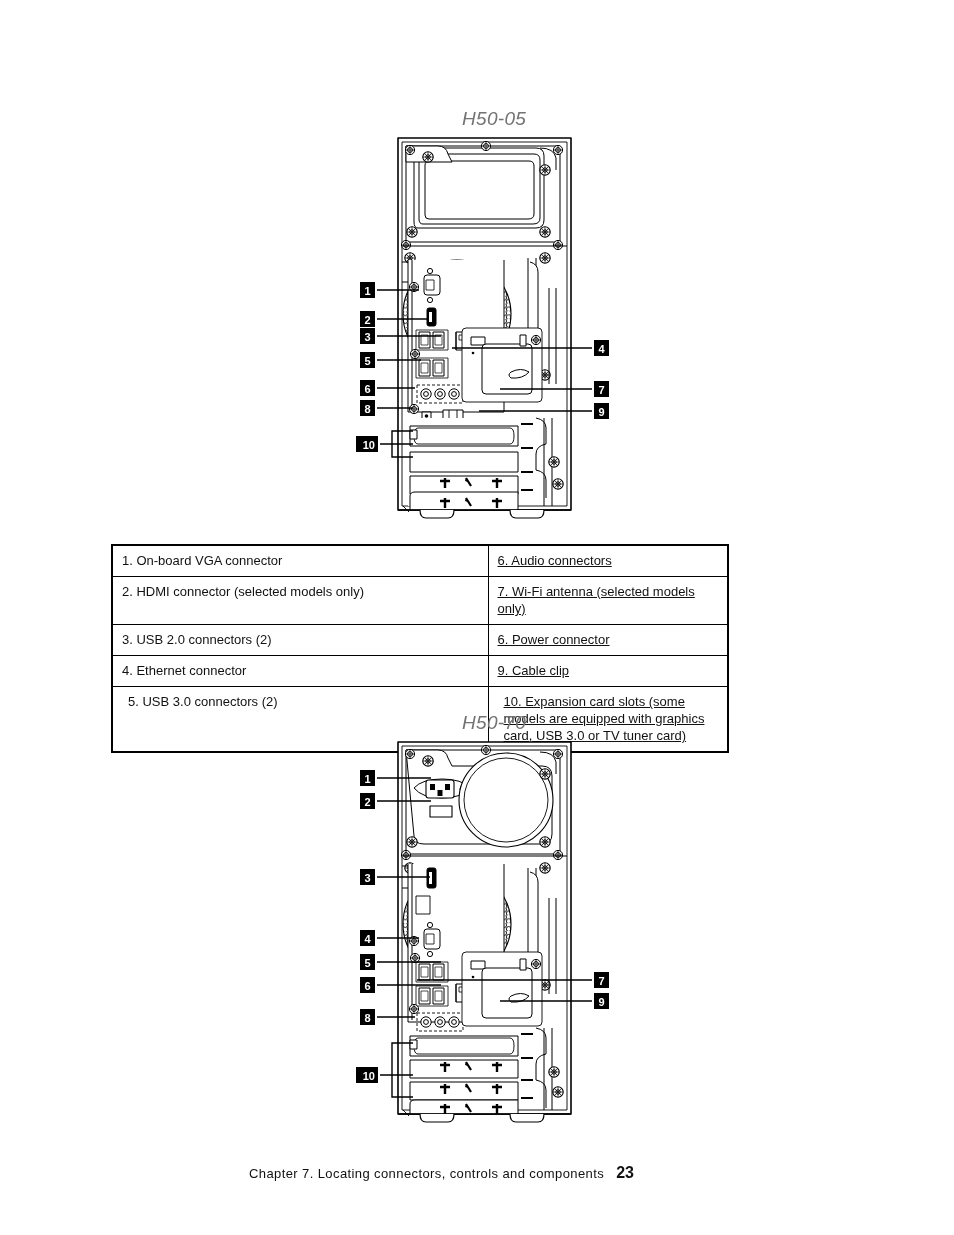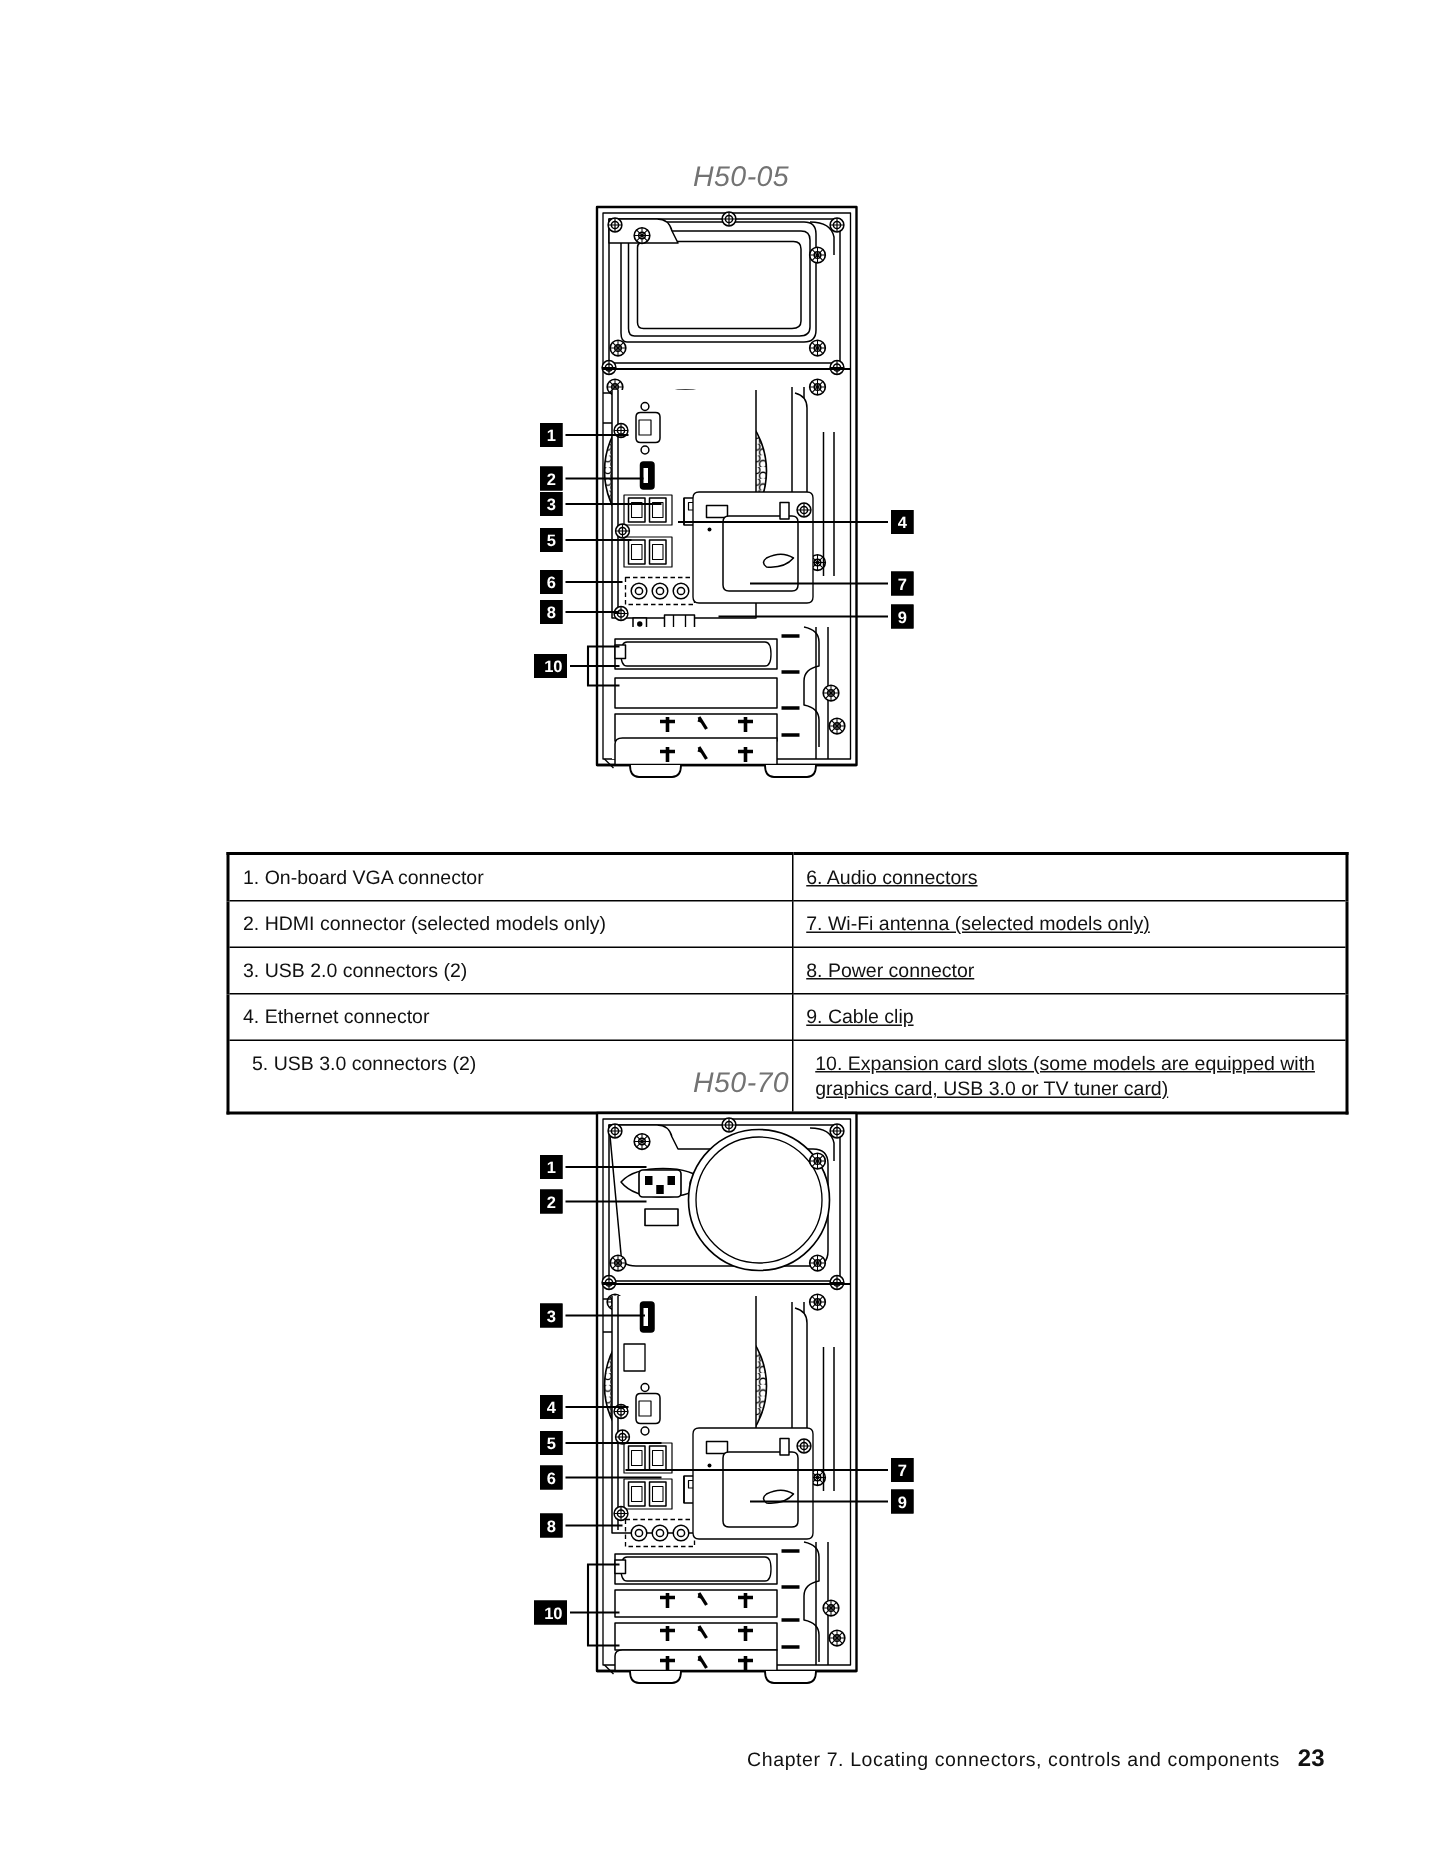--- a/index.html
+++ b/index.html
@@ -45,46 +45,45 @@
     padding: 1px 2px 0 2px;
     border: 1.5px solid #000;
     letter-spacing: 0;
   }
   .callout.wide { min-width: 22px; text-align: right; }
 
   
   .legend-table {
     position: absolute;
     left: 111px;
-    top: 568px;
-    width: 748px;
+    top: 544px;
+    width: 618px;
     border-collapse: collapse;
     table-layout: fixed;
     font-size: 13px;
-    margin-left: 40px;
   }
   .legend-table td {
     border: 1px solid #000;
     padding: 6px 9px 7px 9px;
     vertical-align: top;
     line-height: 17px;
     color: #111;
   }
   .legend-table tr:first-child td { border-top-width: 2px; }
   .legend-table tr:last-child td { border-bottom-width: 2px; padding-left: 15px; }
   .legend-table td:first-child { border-left-width: 2px; width: 376px; }
   .legend-table td:last-child  { border-right-width: 2px; text-decoration: underline; }
   .legend-table td.tall { height: 46px; }
 
   
   .footer {
     position: absolute;
     left: 0; top: 1164px;
     width: 883px;
-    text-align: right;
+    text-align: center;
     font-size: 13px;
     color: #111;
     letter-spacing: .4px;
   }
   .footer .pageno {
     font-size: 16px;
     font-weight: bold;
     margin-left: 12px;
     letter-spacing: 0;
   }
@@ -288,21 +287,21 @@
       <tr>
         <td>1.  On-board VGA connector</td>
         <td>6.  Audio connectors</td>
       </tr>
       <tr>
         <td>2.  HDMI connector (selected models only)</td>
         <td>7.  Wi-Fi antenna (selected models only)</td>
       </tr>
       <tr>
         <td>3.  USB 2.0 connectors (2)</td>
-        <td>8.  Power connector</td>
+        <td>6.  Power connector</td>
       </tr>
       <tr>
         <td>4.  Ethernet connector</td>
         <td>9.  Cable clip</td>
       </tr>
       <tr>
         <td class="tall">5.  USB 3.0 connectors (2)</td>
         <td class="tall">10. Expansion card slots (some models are equipped with graphics card, USB 3.0 or TV tuner card)</td>
       </tr>
     </tbody>

